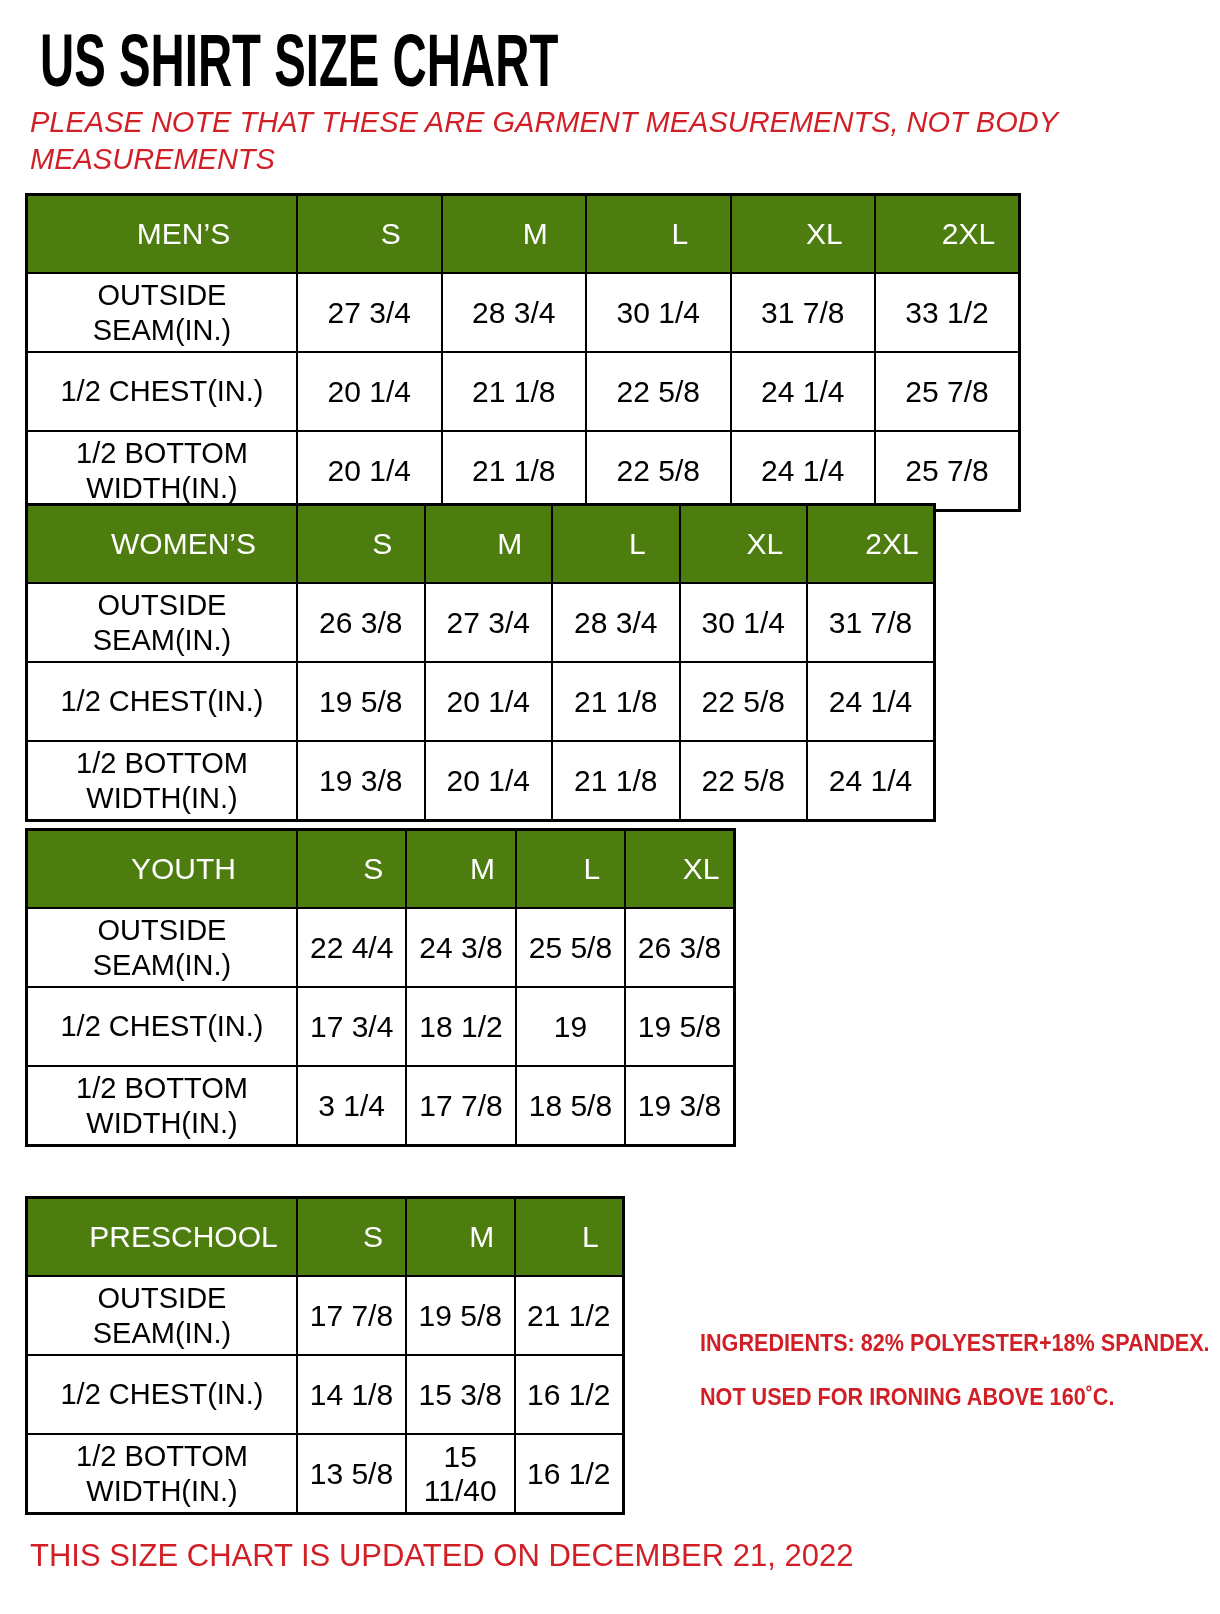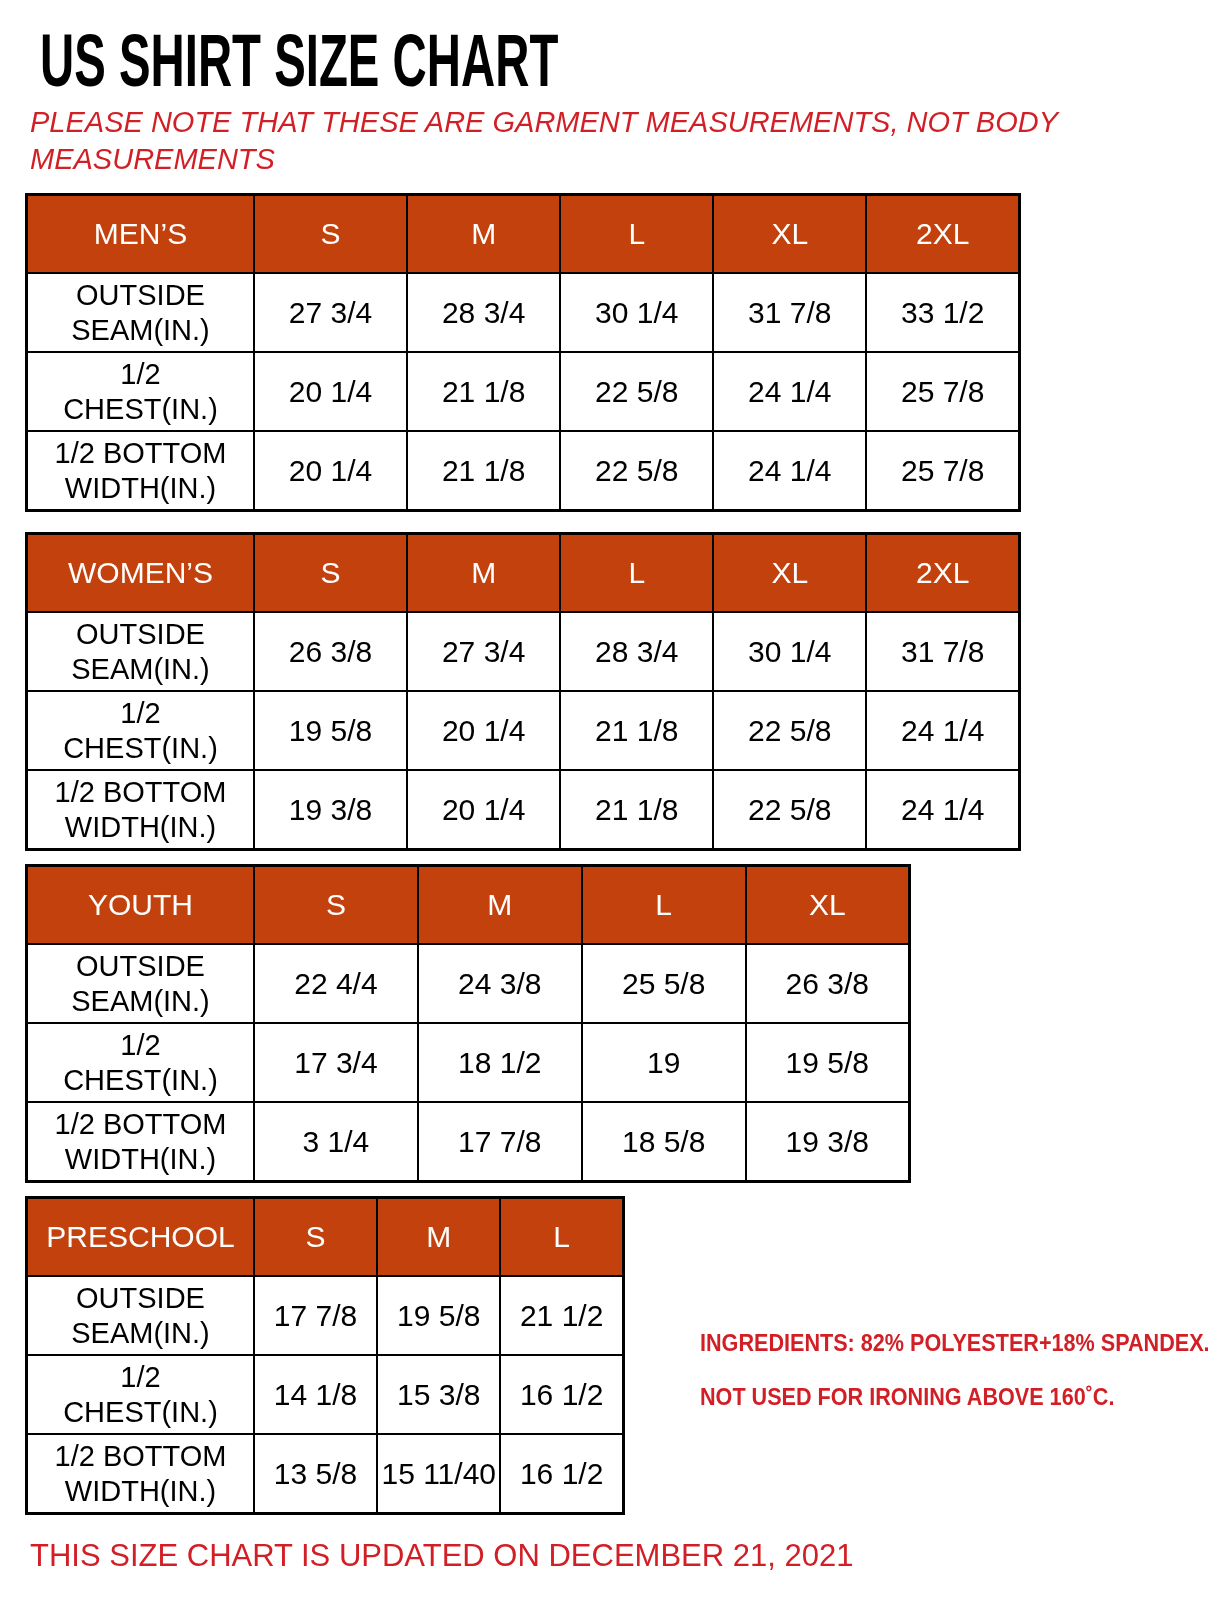--- a/index.html
+++ b/index.html
@@ -24,31 +24,32 @@
     font-style:italic;
   }
   table.size-table{
     position:absolute;
     border-collapse:collapse;
     table-layout:fixed;
     background:#fff;
     border:3px solid #000;
   }
   .t-mens{left:25px;top:193px;width:996px;}
-  .t-womens{left:25px;top:532px;width:996px;}
-  .t-youth{left:25px;top:864px;width:886px;}
+  .t-womens{left:25px;top:503px;width:911px;}
+  .t-youth{left:25px;top:828px;width:711px;}
   .t-preschool{left:25px;top:1196px;width:600px;}
   .size-table th,.size-table td{
     border:2px solid #000;
     text-align:center;vertical-align:middle;
     font-size:30px;color:#000;padding:0;
   }
   .size-table thead th{
-    background:#c2410c;color:#fff;font-weight:normal;
+    background:#4d7c0f;color:#fff;font-weight:normal;
     height:76px;
+    padding-left:43px;
   }
   .size-table thead th:first-child{width:225px;}
   .size-table tbody td{height:77px;background:#fff;}
   .size-table tbody td.label-cell{
     font-size:29px;line-height:1.2;padding:0 13px;margin-left:18px;
   }
   .ingredients{
     position:absolute;left:700px;top:1328px;
     color:#d21f26;font-weight:bold;font-size:24px;
     transform:scaleX(0.9);transform-origin:left top;
@@ -211,15 +212,15 @@
           <td>16 1/2</td>
         </tr>
       </tbody>
     </table>
 
   <div class="ingredients">
     <div class="ing-line">INGREDIENTS: 82% POLYESTER+18% SPANDEX.</div>
     <div class="ing-line">NOT USED FOR IRONING ABOVE 160˚C.</div>
   </div>
 
-  <p class="updated">THIS SIZE CHART IS UPDATED ON DECEMBER 21, 2021</p>
+  <p class="updated">THIS SIZE CHART IS UPDATED ON DECEMBER 21, 2022</p>
 
 </div>
 
 </body></html>

